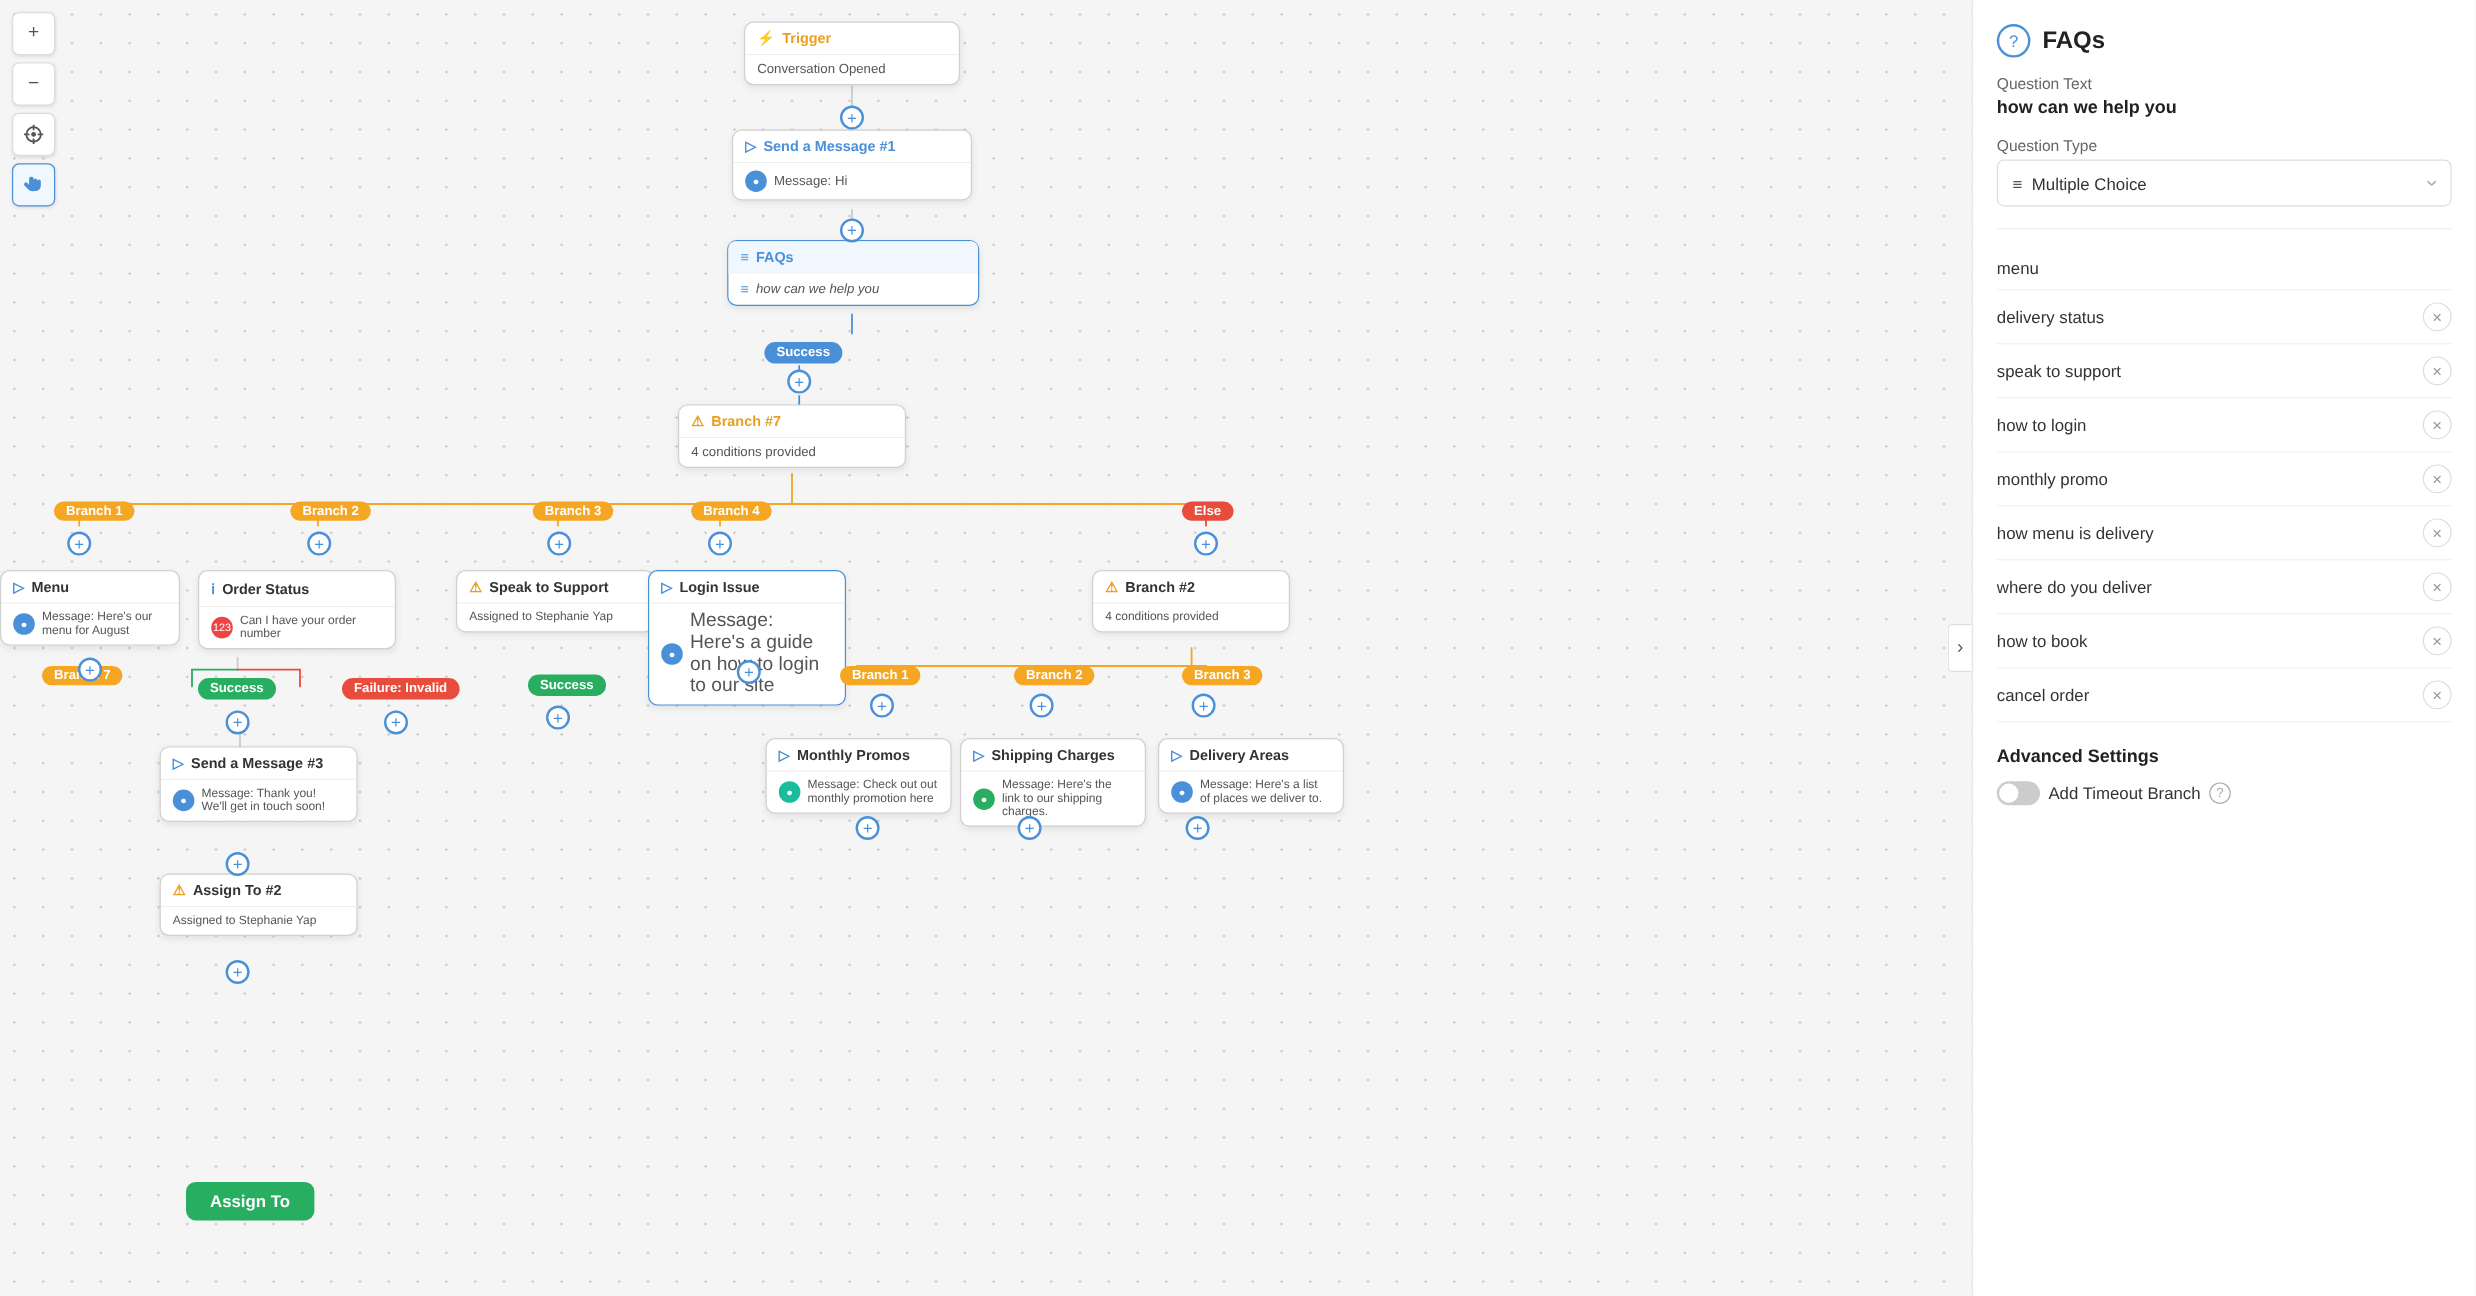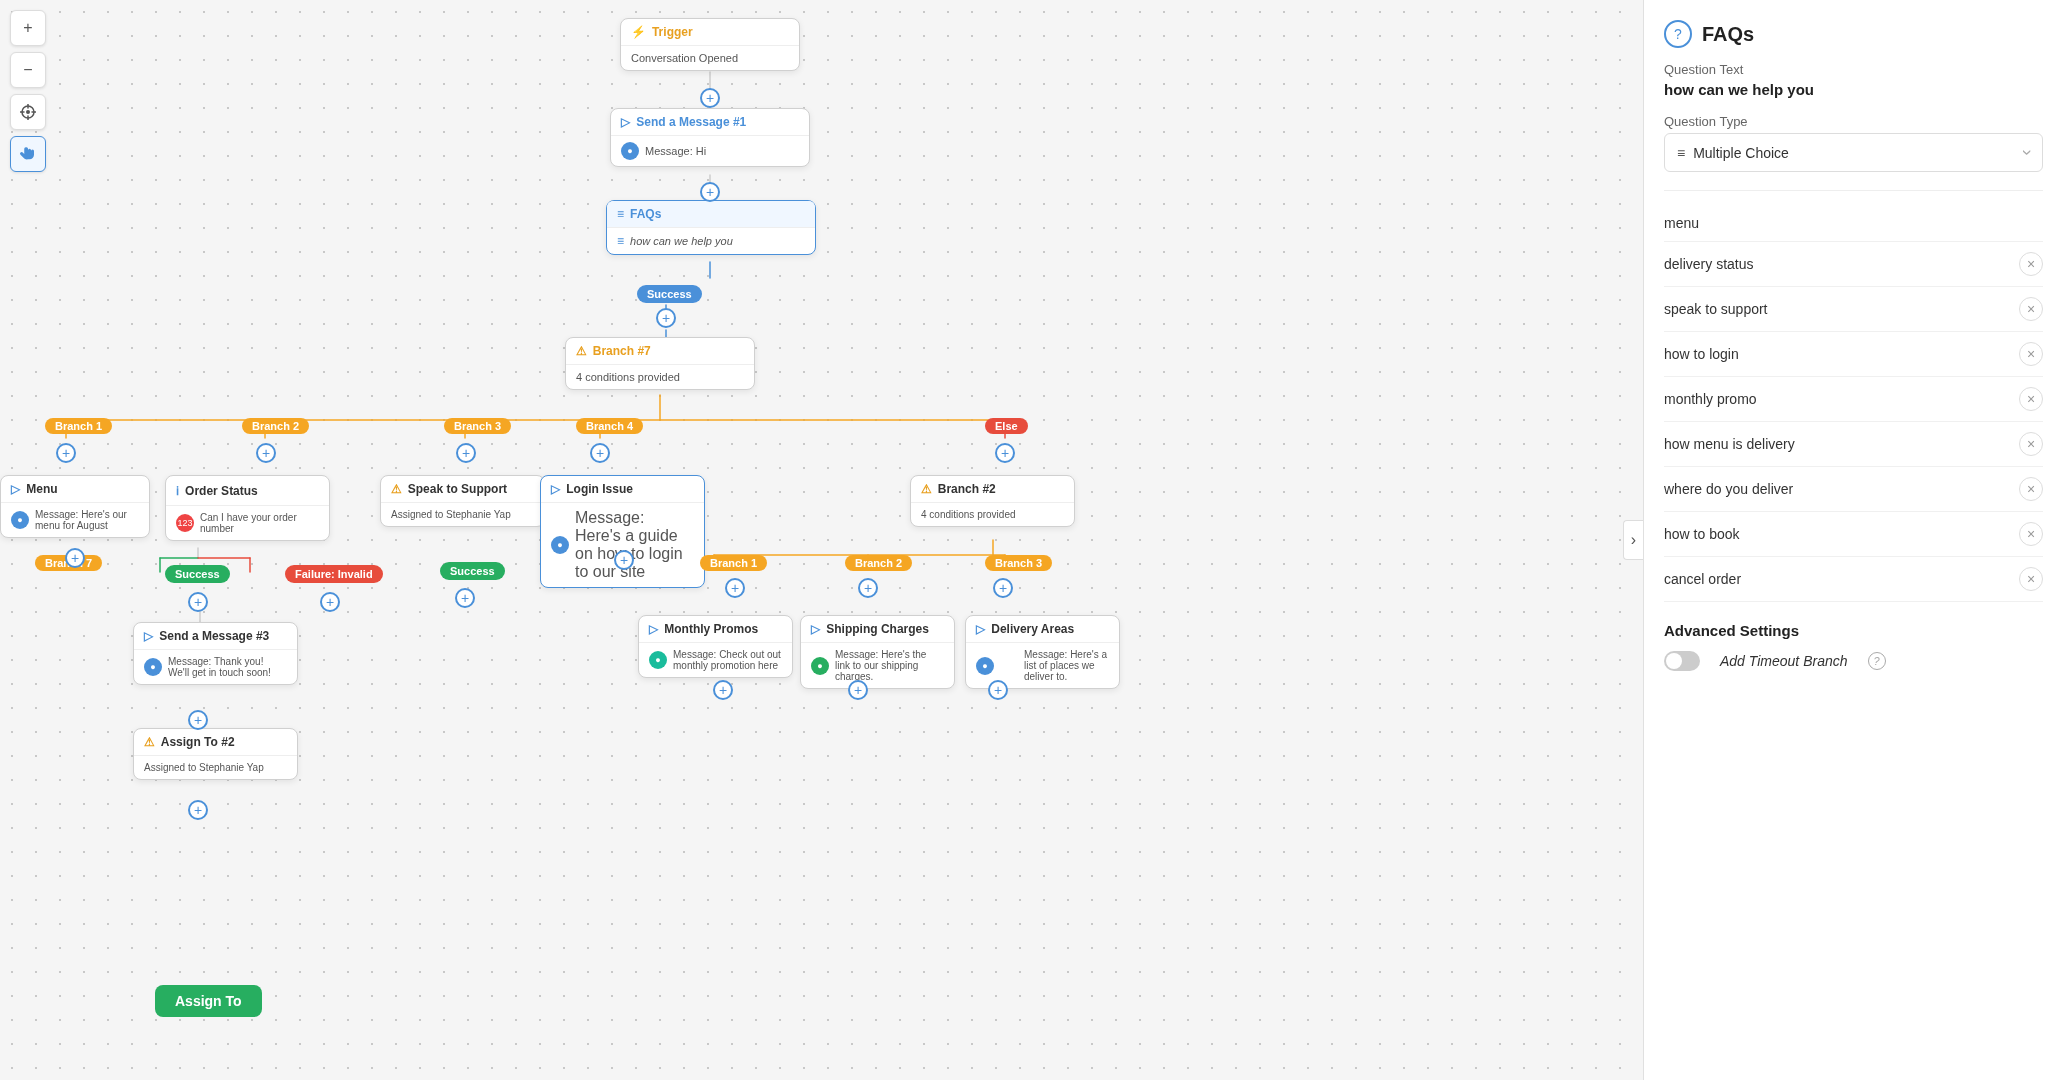--- a/index.html
+++ b/index.html
@@ -333,22 +333,21 @@
     }
     .advanced-settings {
       font-size: 15px;
       font-weight: 700;
       color: #222;
       margin: 20px 0 12px;
     }
     .timeout-row {
       display: flex;
       align-items: center;
-      gap: 20px;
-      font-style: italic;
+      gap: 7px;
     }
     .toggle {
       width: 36px;
       height: 20px;
       background: #ccc;
       border-radius: 10px;
       position: relative;
       cursor: pointer;
     }
     .toggle::after {
@@ -645,21 +644,21 @@
   </div>
   <div class="plus-circle" style="left:848px;top:680px;">+</div>
 
   <div class="node delivery-areas-node">
     <div class="node-header">
       <span class="icon-send">▷</span>
       <span>Delivery Areas</span>
     </div>
     <div class="node-body">
       <span class="node-msg-icon">●</span>
-      <span style="font-size:10px;margin-left:24px;">Message: Here's a list of places we deliver to.</span>
+      <span style="font-size:10px;">Message: Here's a list of places we deliver to.</span>
     </div>
   </div>
   <div class="plus-circle" style="left:988px;top:680px;">+</div>
 
   <div class="node send-msg3-node">
     <div class="node-header">
       <span class="icon-send">▷</span>
       <span>Send a Message #3</span>
     </div>
     <div class="node-body">

